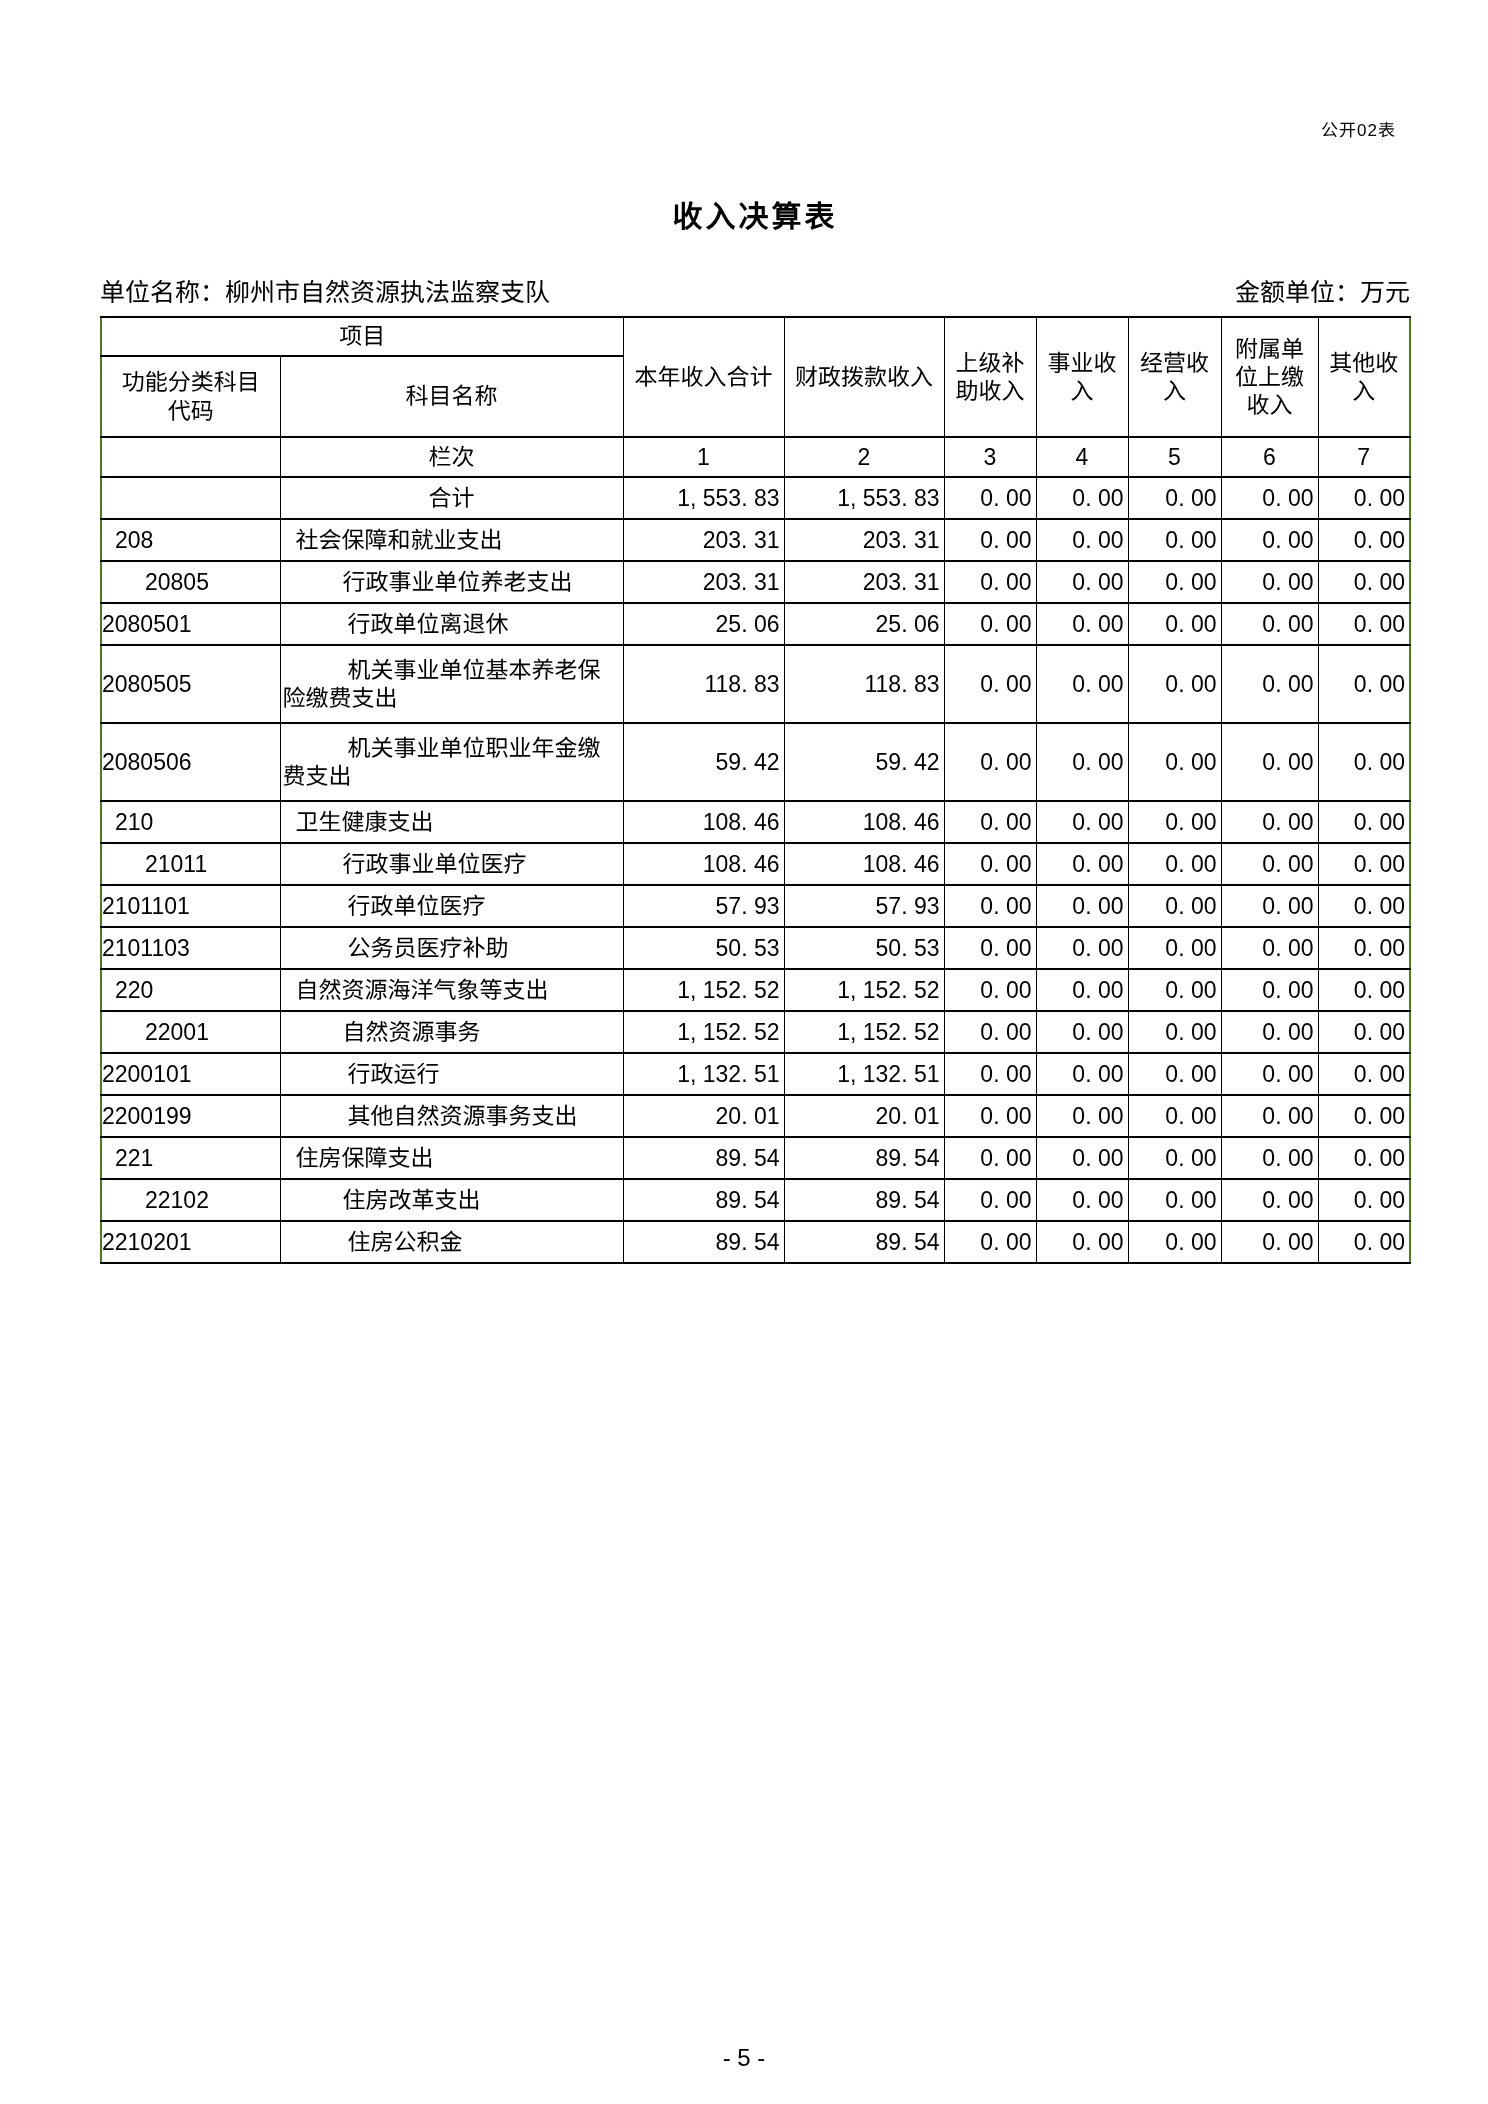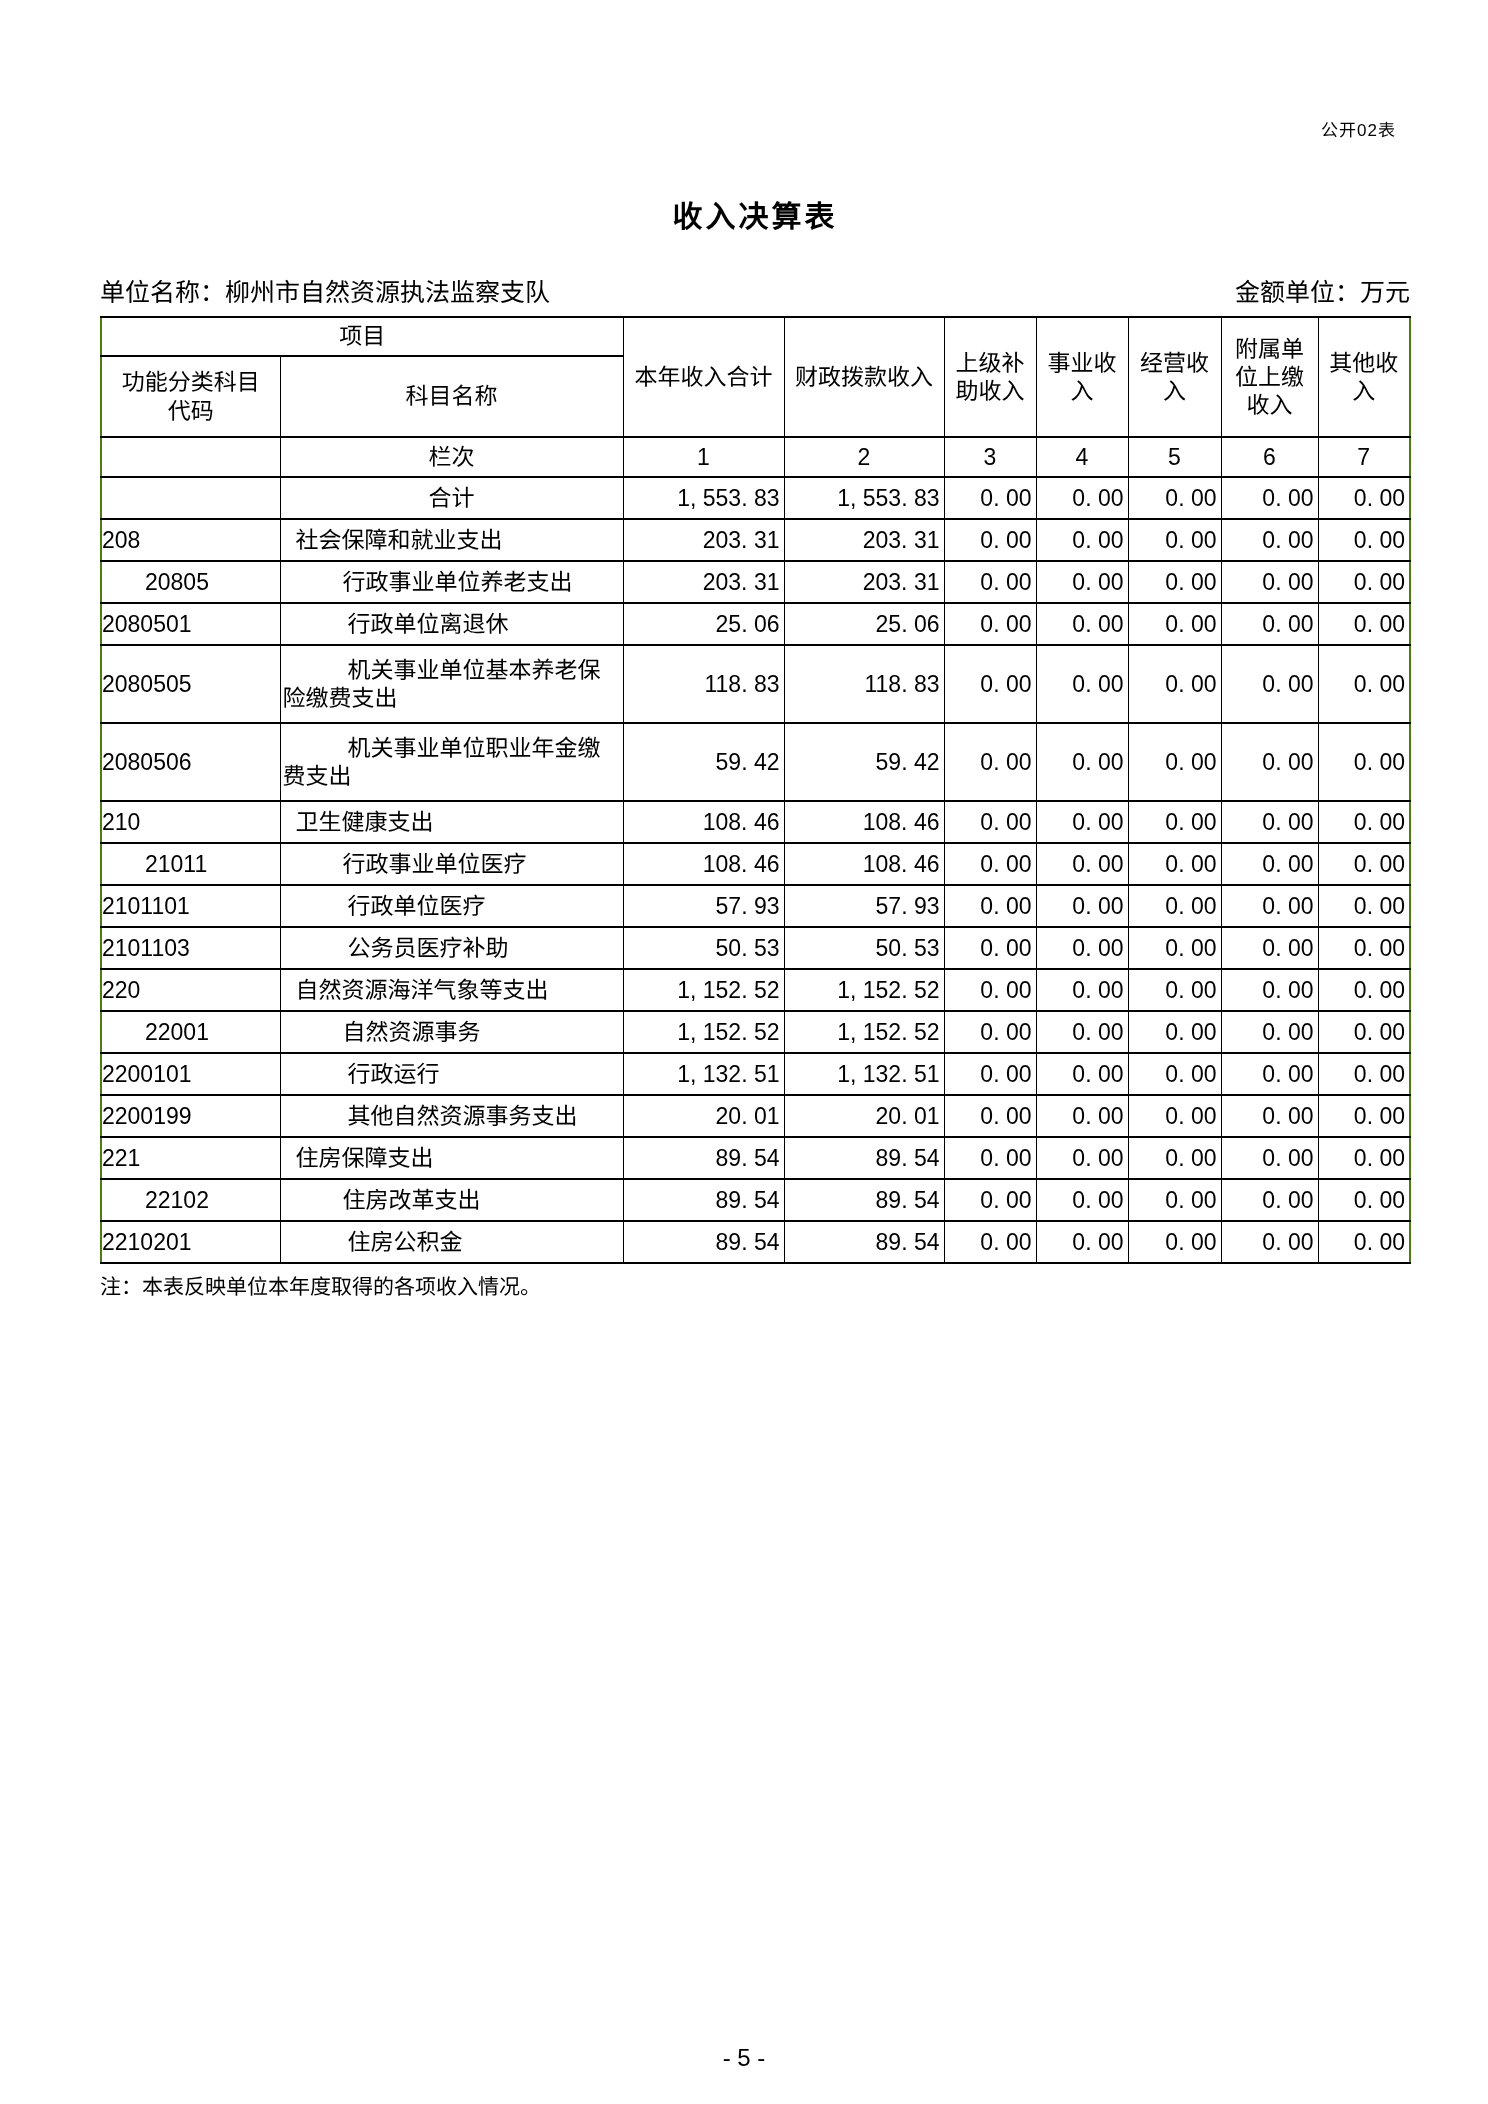--- a/index.html
+++ b/index.html
@@ -67,21 +67,21 @@
   tbody tr.tall    { height: 78px; }
 
   th.project-header { text-align: center; }
   th.code-header    { text-align: center; padding: 0 14px; }
   th.name-header    { text-align: center; }
   th.vcol           { text-align: center; padding: 0 8px; }
 
   td.index-label, td.index-num { text-align: center; }
 
   td.code-cell { text-align: left; }
-  .level-1 .code-cell { }
+  .level-1 .code-cell { padding-left: 13px; }
   .level-2 .code-cell { padding-left: 43px; }
   .level-3 .code-cell { }
 
   td.name-cell { text-align: left; padding: 0 2px; }
   .level-0 .name-cell { text-align: center; text-indent: 0; }
   .level-1 .name-cell { text-indent: 13px; }
   .level-2 .name-cell { text-indent: 38px; padding-left: 24px; }
   .level-3 .name-cell { text-indent: 65px; }
 
   td.value-cell { text-align: right; padding-right: 4px; }
@@ -335,16 +335,15 @@
     <td class="value-cell">89. 54</td>
     <td class="value-cell">0. 00</td>
     <td class="value-cell">0. 00</td>
     <td class="value-cell">0. 00</td>
     <td class="value-cell">0. 00</td>
     <td class="value-cell">0. 00</td>
   </tr>
       </tbody>
   </table>
 
-  <div class="table-note">注：本表反映单位本年度取得的各项收入情况。</div>
 </div>
 
 <div class="page-number">- 5 -</div>
 
 </body></html>

